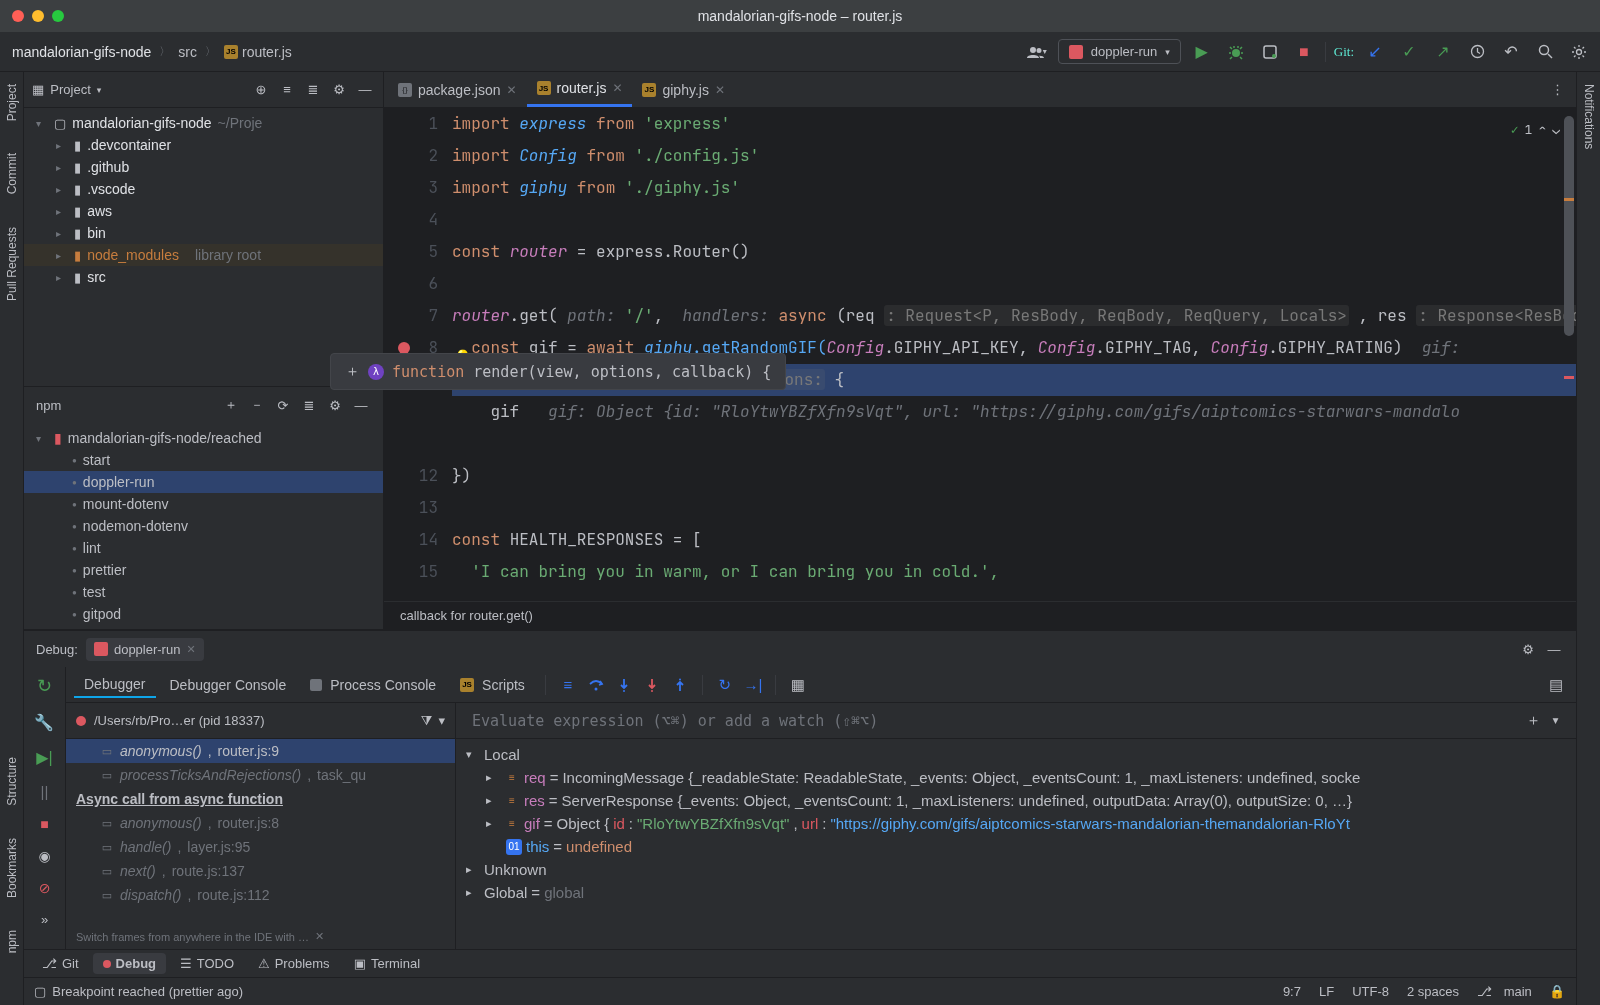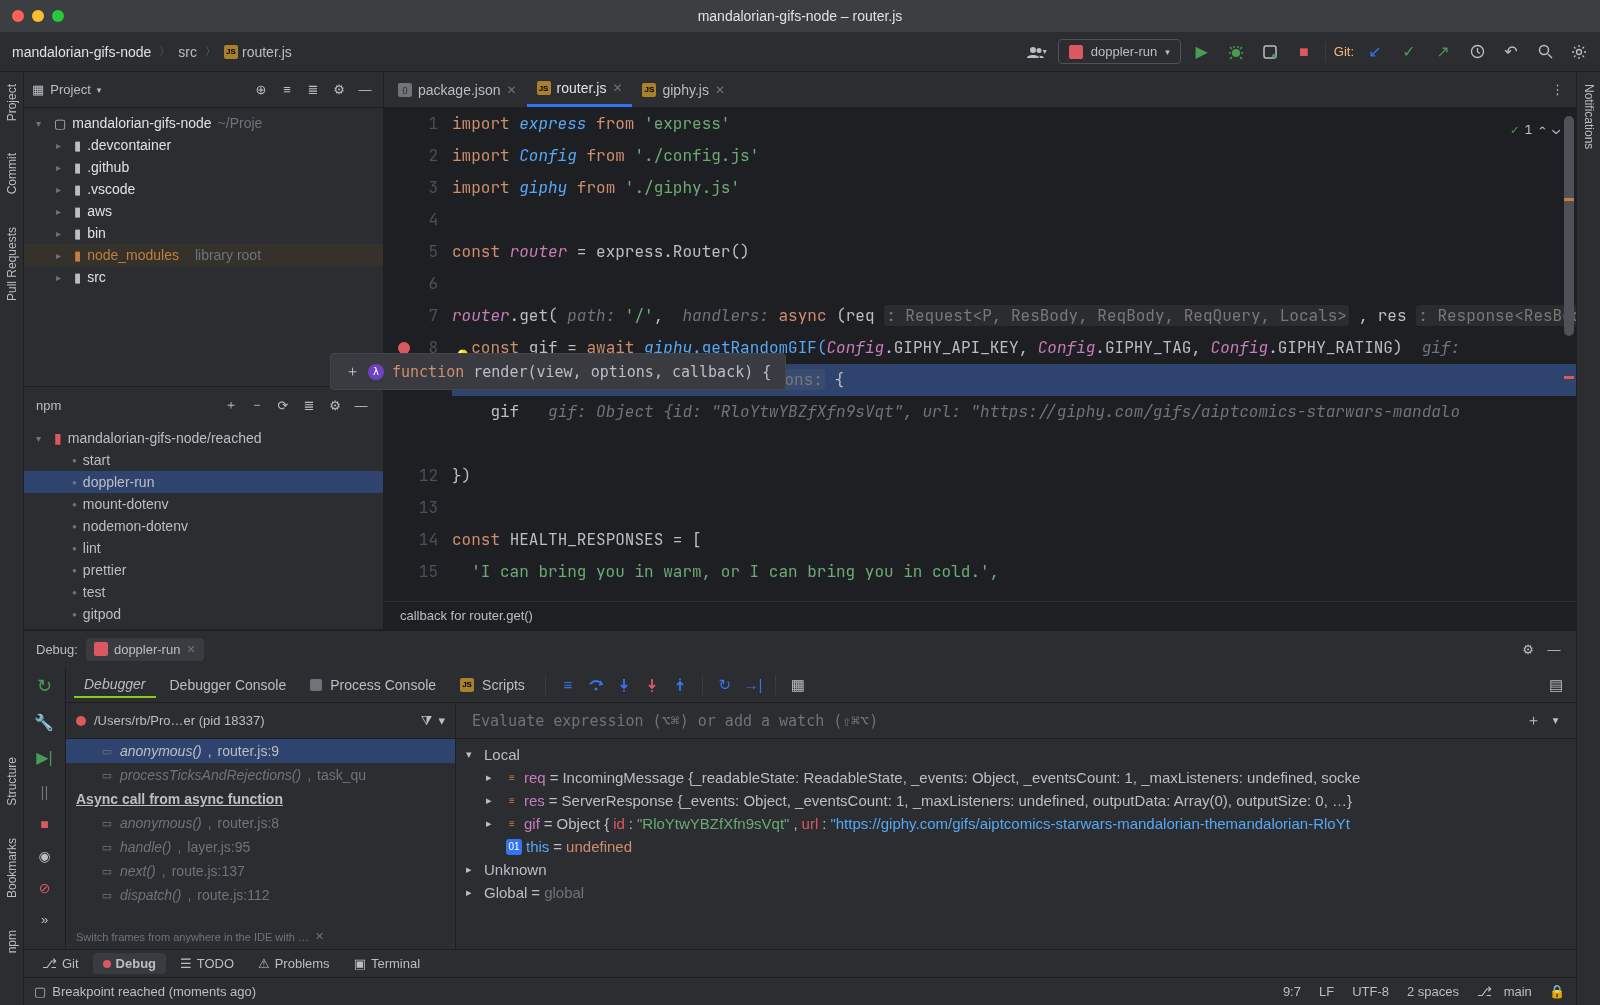--- a/index.html
+++ b/index.html
@@ -23,21 +23,21 @@
 .bc-sep { color: #6f737a; font-size: 11px; }
 .nav-spacer { flex: 1; }
 .nav-actions { display: flex; align-items: center; gap: 8px; }
 .run-config { border: 1px solid #4e5157; border-radius: 4px; padding: 4px 10px; display: flex; align-items: center; gap: 8px; cursor: pointer; }
 .run-config-icon { width: 14px; height: 14px; background: #db5860; border-radius: 2px; position: relative; }
 .nav-icon-btn { width: 26px; height: 26px; display: flex; align-items: center; justify-content: center; cursor: pointer; color: #bcbec4; font-size: 16px; }
 .play-icon { color: #499c54; }
 .debug-icon-c { color: #499c54; }
 .stop-icon { color: #db5860; }
 .check-icon { color: #499c54; }
-.git-label { color: #fdba74; }
+.git-label { color: #5eead4; font-family: Liberation Serif, serif; }
 
 
 .main { flex: 1; display: flex; min-height: 0; }
 
 
 .left-stripe { width: 24px; background: #2b2d30; border-right: 1px solid #1e1f22; display: flex; flex-direction: column; align-items: center; padding-top: 8px; gap: 24px; }
 .stripe-btn { writing-mode: vertical-rl; transform: rotate(180deg); font-size: 12px; color: #bcbec4; cursor: pointer; padding: 4px 2px; display: flex; align-items: center; gap: 4px; }
 
 
 .right-stripe { width: 24px; background: #2b2d30; border-left: 1px solid #1e1f22; display: flex; flex-direction: column; align-items: center; padding-top: 8px; }
@@ -126,21 +126,21 @@
 .debug-panel { height: 320px; border-top: 2px solid #1e1f22; display: flex; flex-direction: column; background: #2b2d30; }
 .debug-header { height: 36px; display: flex; align-items: center; padding: 0 12px; }
 .debug-title { display: flex; align-items: center; gap: 8px; }
 .debug-tab-chip { background: #393b40; border-radius: 4px; padding: 4px 8px; display: flex; align-items: center; gap: 6px; }
 .debug-chip-close { color: #6f737a; cursor: pointer; font-size: 11px; }
 .debug-header-actions { margin-left: auto; display: flex; gap: 6px; }
 
 .debug-toolbar { height: 36px; display: flex; align-items: center; padding: 0 8px; gap: 4px; border-bottom: 1px solid #1e1f22; }
 .dbg-left-col { width: 42px; display: flex; flex-direction: column; align-items: center; padding: 8px 0; gap: 16px; border-right: 1px solid #1e1f22; }
 .dbg-tab { padding: 4px 10px; cursor: pointer; display: flex; align-items: center; gap: 4px; font-size: 14px; }
-.dbg-tab.active { border-bottom: 2px solid #84cc16; font-style: italic; }
+.dbg-tab.active { border-bottom: 2px solid #0ea5e9; }
 .dbg-sep { width: 1px; height: 20px; background: #393b40; margin: 0 6px; }
 .dbg-btn { width: 24px; height: 24px; display: flex; align-items: center; justify-content: center; cursor: pointer; color: #3574f0; font-size: 15px; }
 
 .debug-body { flex: 1; display: flex; min-height: 0; }
 .frames-col { width: 390px; border-right: 1px solid #1e1f22; display: flex; flex-direction: column; }
 .thread-row { height: 36px; display: flex; align-items: center; padding: 0 10px; gap: 8px; border-bottom: 1px solid #1e1f22; }
 .thread-dot { width: 10px; height: 10px; background: #db5860; border-radius: 50%; }
 .thread-actions { margin-left: auto; display: flex; gap: 6px; color: #bcbec4; }
 .frames-list { flex: 1; overflow: auto; }
 .frame-row { padding: 4px 10px 4px 34px; display: flex; align-items: center; gap: 6px; cursor: pointer; font-size: 14px; }
@@ -644,21 +644,21 @@
           </div>
         <div class="btool">
             <span>▣</span>
             <span>Terminal</span>
           </div>
       </div>
 
       <div class="status-bar">
         <div class="status-left">
           <span>▢</span>
-          <span>Breakpoint reached (moments ago)</span>
+          <span>Breakpoint reached (prettier ago)</span>
         </div>
         <div class="status-right">
           <span class="status-item">9:7</span>
           <span class="status-item">LF</span>
           <span class="status-item">UTF-8</span>
           <span class="status-item">2 spaces</span>
           <span class="status-item"><span class="branch-ic">⎇</span>&nbsp;<span>main</span></span>
           <span class="status-item">🔒</span>
         </div>
       </div>

